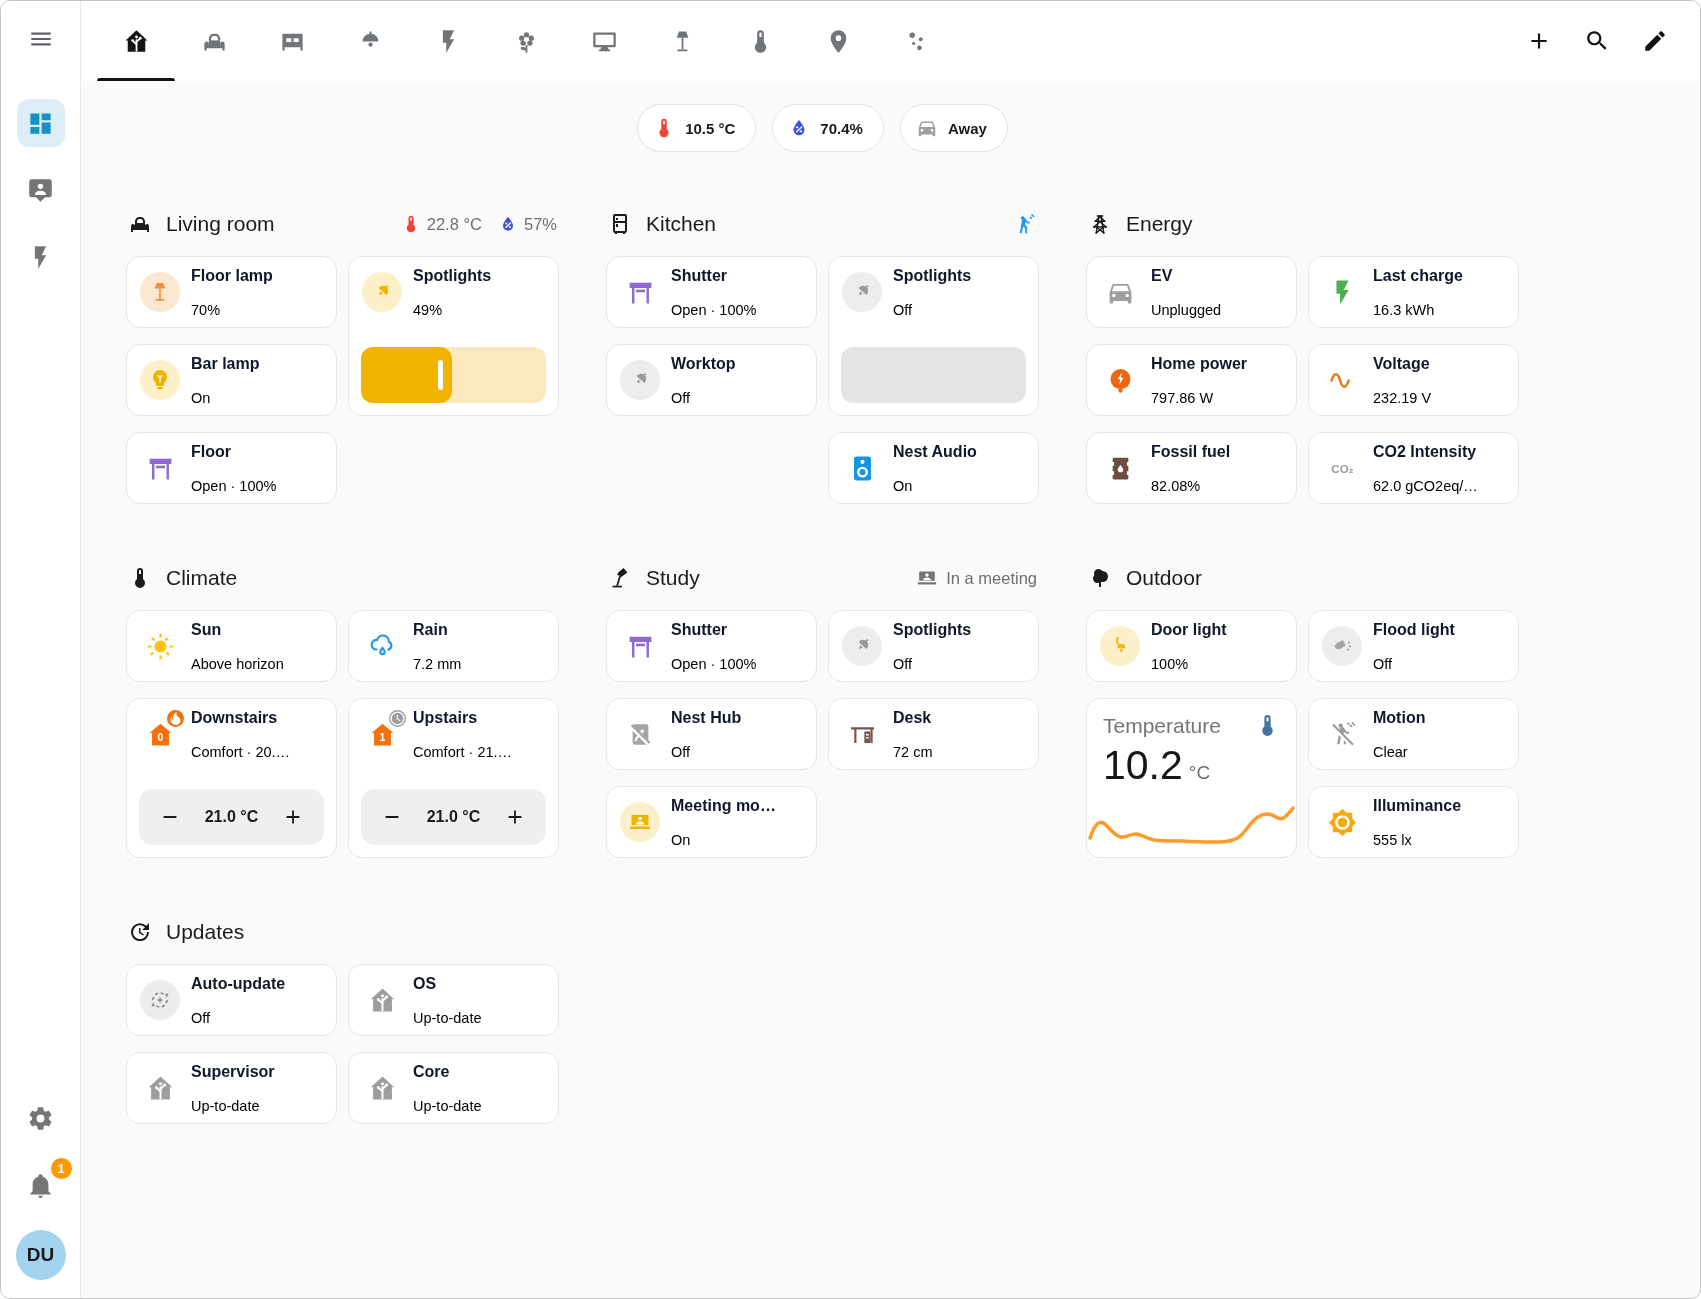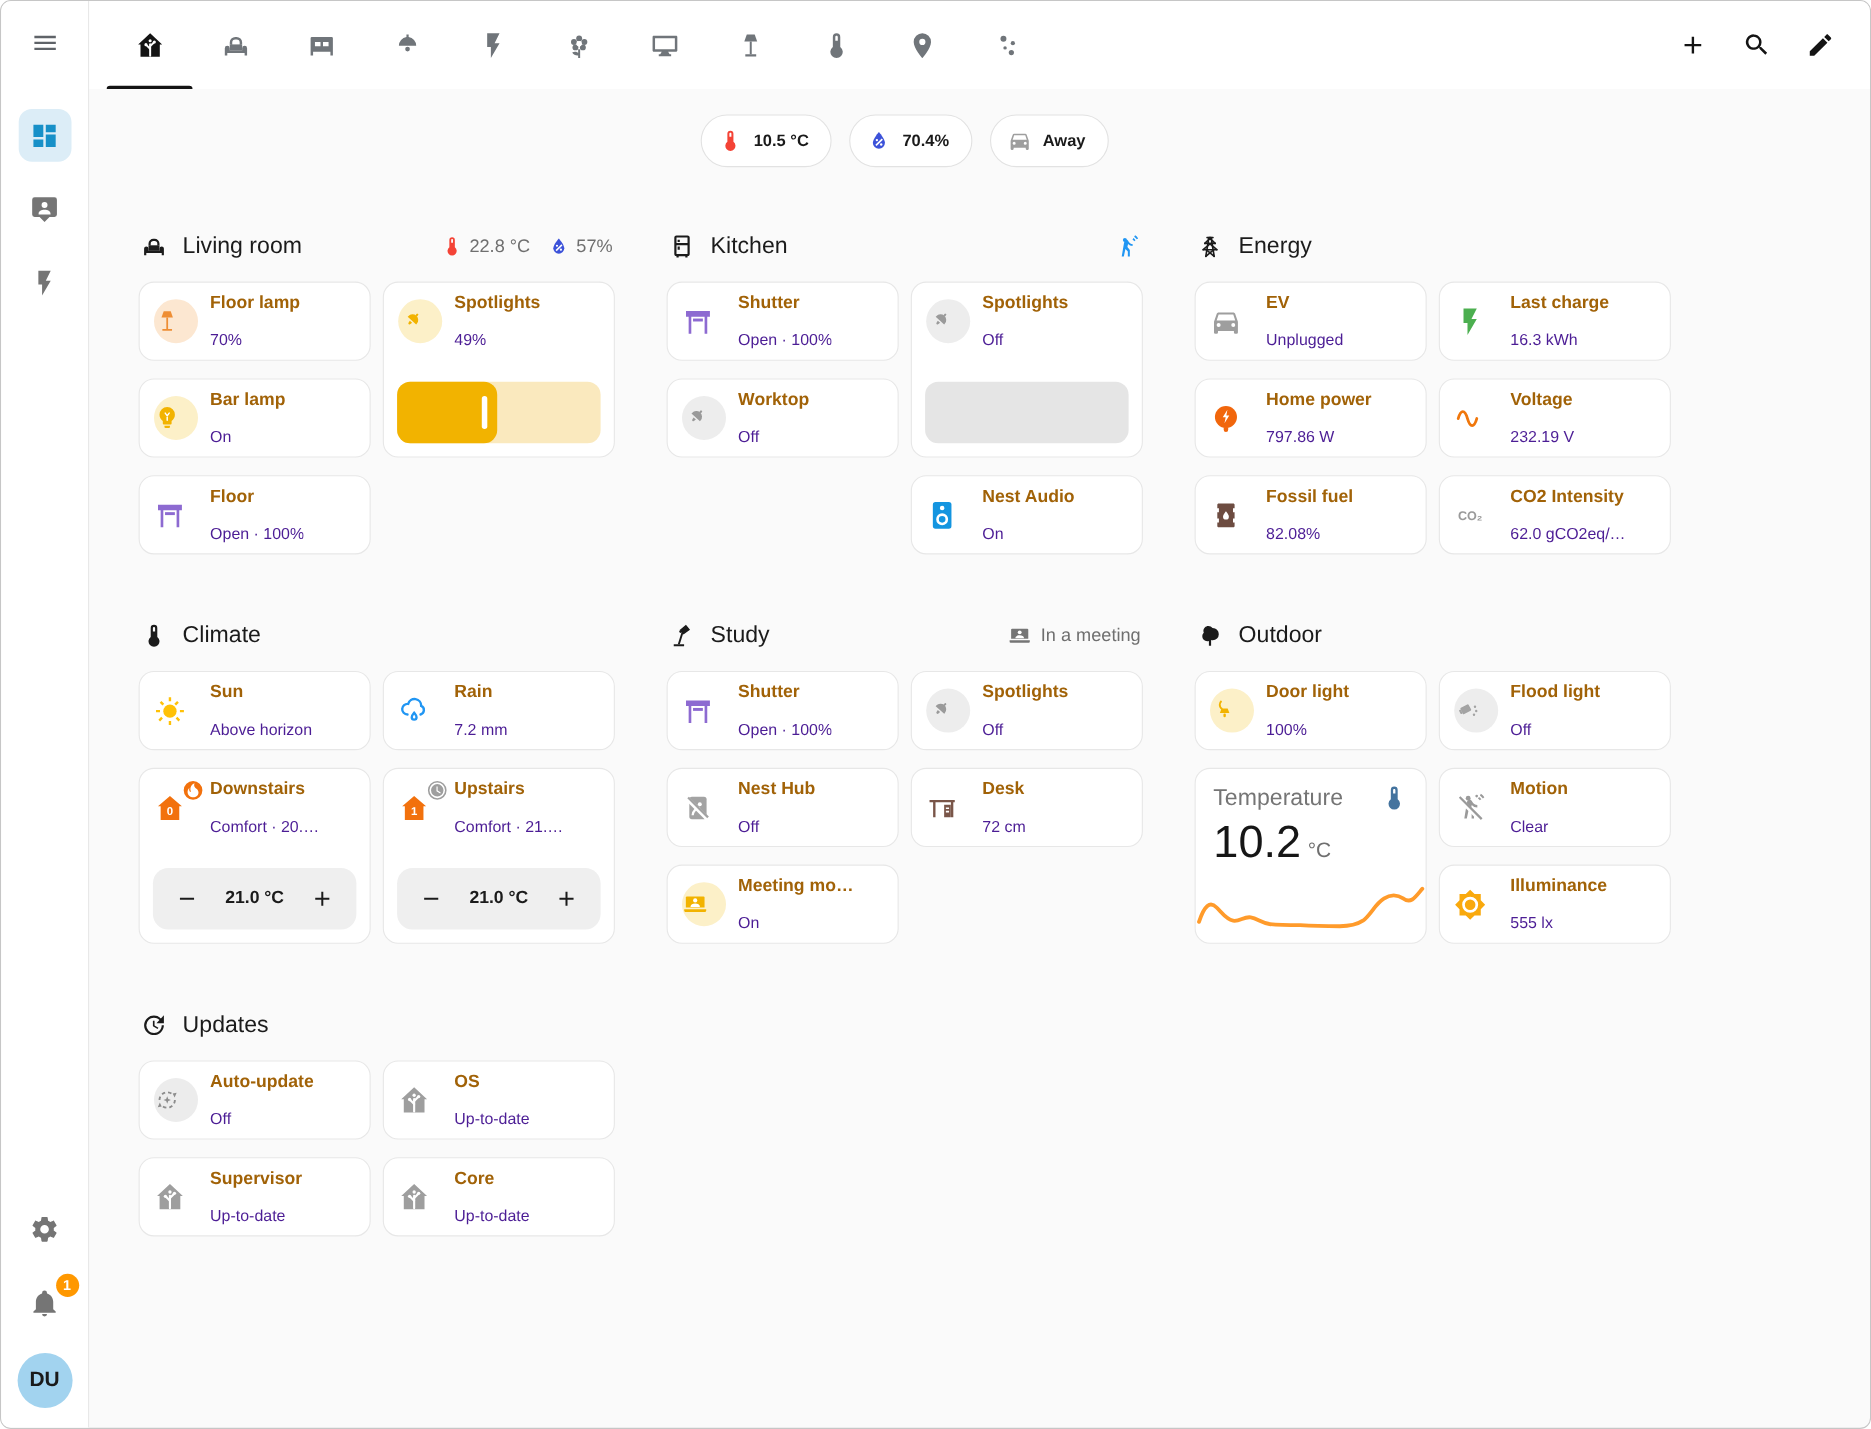--- a/index.html
+++ b/index.html
@@ -49,27 +49,27 @@
   .sec-stat { display:flex; align-items:center; gap:6px; color:#6F6F6F; font-size:16.5px; }
   .sec-stat .icn svg { width:20px; height:20px; display:block; }
   .sec-label { display:flex; align-items:center; gap:8px; color:#6F6F6F; font-size:16.5px; }
   .sec-label .icn { color:#757575; display:flex; }
   .sec-label .icn svg { width:22px; height:22px; }
   .sec-onlyicon svg { width:23px; height:23px; display:block; }
 
   .cards { display:grid; grid-template-columns:211px 211px; column-gap:11px; grid-auto-rows:72px; row-gap:16px; }
   .card { background:#fff; border:1px solid #E7E7E7; border-radius:14px; position:relative; overflow:hidden; cursor:pointer; }
   .tile-row { display:flex; align-items:center; height:70px; padding:0 8px 0 13px; gap:11px; }
-  .tile-icon { width:40px; height:40px; border-radius:50%; display:flex; align-items:center; justify-content:flex-start;
+  .tile-icon { width:40px; height:40px; border-radius:50%; display:flex; align-items:center; justify-content:center;
                flex:none; position:relative; }
   .tile-icon svg { width:24px; height:24px; display:block; }
   .tile-icon.nobg svg { width:29px; height:29px; }
   .tile-text { min-width:0; }
-  .t-name { font-size:16px; font-weight:bold; color:#a16207; white-space:nowrap; overflow:hidden; text-overflow:ellipsis; }
-  .t-state { font-size:14.5px; color:#4c1d95; margin-top:17px; white-space:nowrap; overflow:hidden; text-overflow:ellipsis; }
+  .t-name { font-size:16px; font-weight:bold; color:#0f172a; white-space:nowrap; overflow:hidden; text-overflow:ellipsis; }
+  .t-state { font-size:14.5px; color:#000000; margin-top:17px; white-space:nowrap; overflow:hidden; text-overflow:ellipsis; }
 
   .badge { position:absolute; top:-6px; right:-6px; width:21px; height:21px; border-radius:50%; display:flex;
            align-items:center; justify-content:center; border:2px solid #fff; }
   .badge svg { width:13px; height:13px; }
 
   .slider { position:absolute; left:12px; right:12px; bottom:12px; height:56px; border-radius:12px; background:#E5E5E5; }
   .slider.active { background:#FAE9BE; }
   .slider-fill { position:absolute; left:0; top:0; bottom:0; border-radius:12px; background:#F2B300; }
   .slider-handle { position:absolute; top:50%; transform:translateY(-50%); width:5px; height:30px; border-radius:3px; background:#fff; }
 

